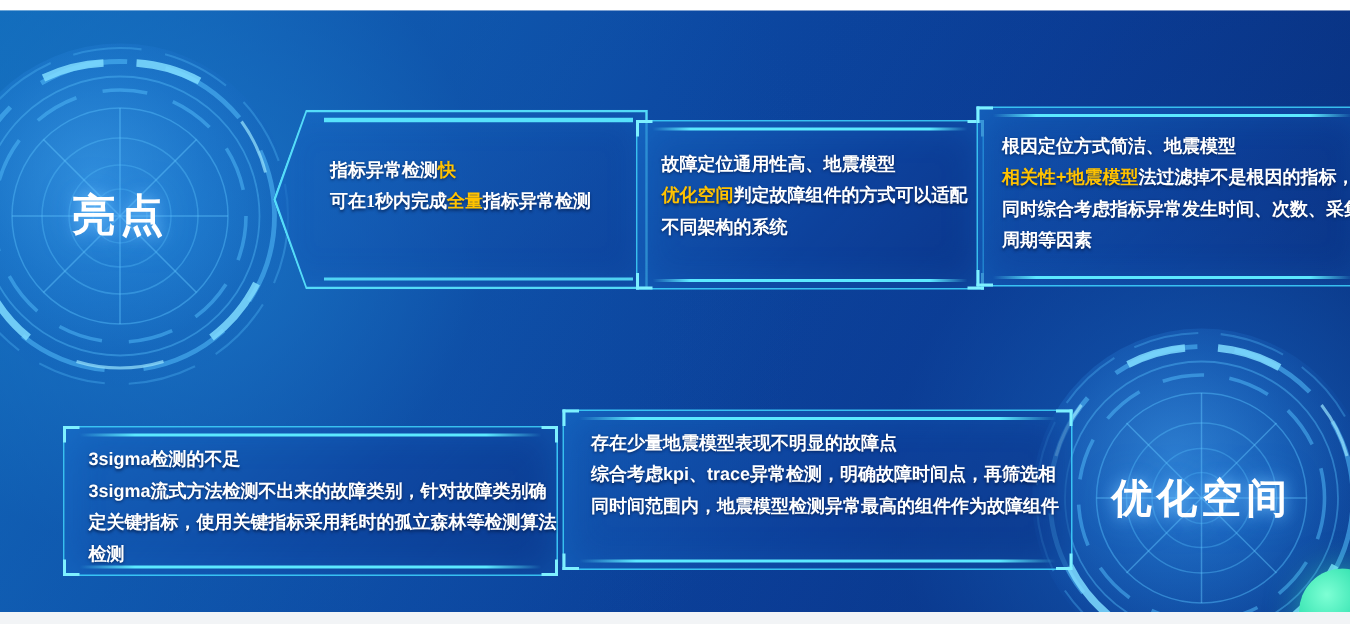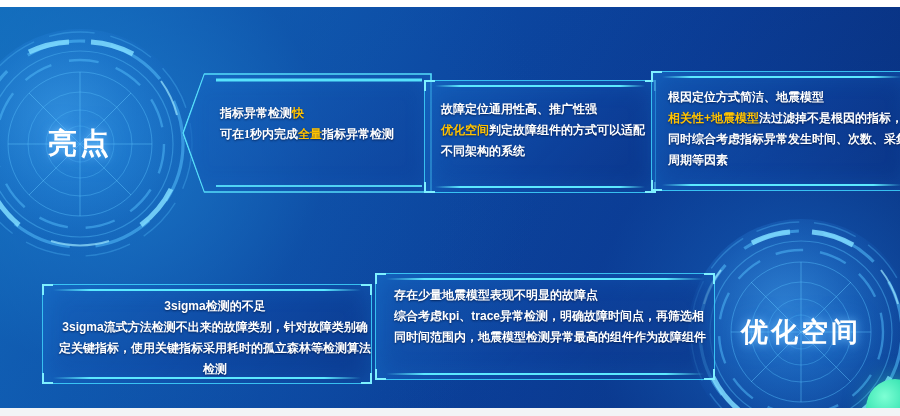--- a/index.html
+++ b/index.html
@@ -90,21 +90,21 @@
     pointer-events:none;
   }
   #box-1 .txt{padding:30px 0 0 38px;font-family:Liberation Serif, serif;}
 
   #box-2{left:424px;top:73px;width:232px;height:113px;}
   #box-2 .txt{padding:18px 0 0 16px;}
 
   #box-3{left:651px;top:64px;width:262px;height:120px;}
   #box-3 .txt{padding:15px 0 0 16px;}
 
-  #box-4{left:42px;top:277px;width:330px;height:100px;text-align:center;}
+  #box-4{left:42px;top:277px;width:330px;height:100px;}
   #box-4 .txt{padding:11px 0 0 16px;}
 
   #box-5{left:375px;top:266px;width:340px;height:107px;}
   #box-5 .txt{padding:11px 0 0 18px;}
 
   
   .strip{position:absolute;left:0;width:900px;background:#ffffff;}
   #strip-top{top:0;height:7px;}
   #strip-bottom{top:408px;height:8px;background:#f2f4f6;}
 </style>
@@ -200,21 +200,21 @@
 <span>可在1秒内完成</span><span class="hl">全量</span><span>指标异常检测</span></div>
     </div>
 
     <div class="box" id="box-2">
       <span class="cnr tl"></span>
       <span class="cnr tr"></span>
       <span class="cnr bl"></span>
       <span class="cnr br"></span>
       <span class="edge-t"></span>
       <span class="edge-b"></span>
-      <div class="txt"><span>故障定位通用性高、推广性强</span><span class="hl"></span><span></span>
+      <div class="txt"><span>故障定位通用性高、地震模型</span><span class="hl"></span><span></span>
 <span></span><span class="hl">优化空间</span><span>判定故障组件的方式可以适配不同架构的系统</span></div>
     </div>
 
     <div class="box" id="box-3">
       <span class="cnr tl"></span>
 
       <span class="cnr bl"></span>
 
       <span class="edge-t"></span>
       <span class="edge-b"></span>

